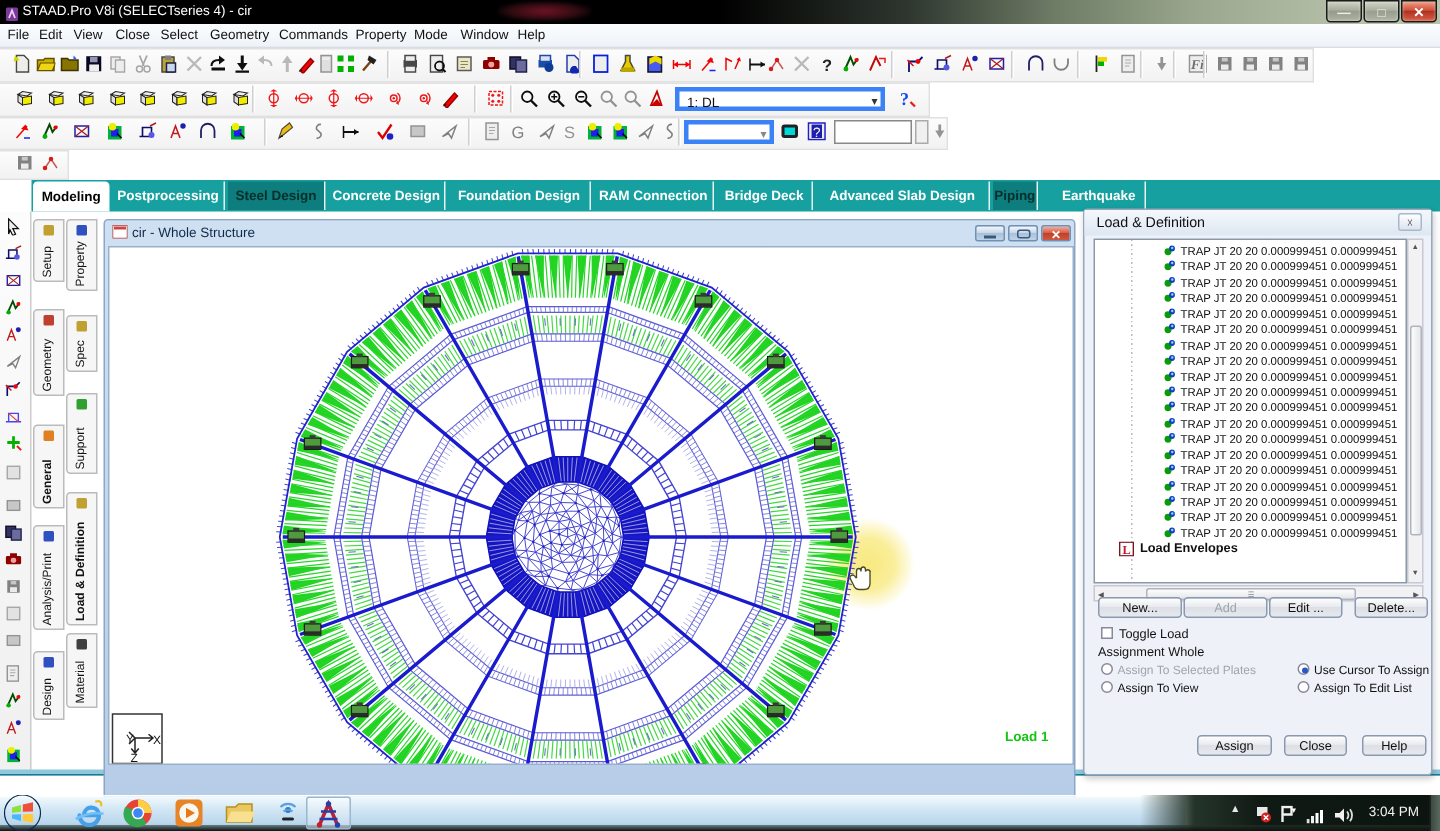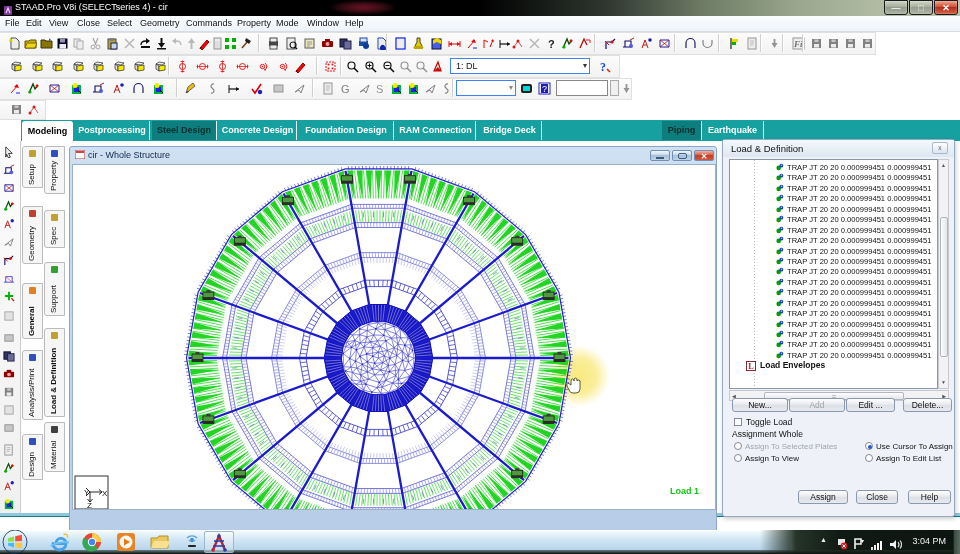--- a/index.html
+++ b/index.html
@@ -11,21 +11,21 @@
 .capbtn{position:absolute;top:0px;width:24px;height:15px;border:1px solid #1a1a1a;border-radius:0 0 3px 3px;background:linear-gradient(#fdfdfd55,#88888855 45%,#55555555 50%,#99999955);box-shadow:inset 0 0 2px #fff8}
 .capbtn.cls{background:linear-gradient(#f0a088,#d05038 45%,#b03020 50%,#d86048)}
 .capbtn span{position:absolute;left:0;right:0;top:1px;text-align:center;color:#fff;font-size:9px;font-weight:bold;line-height:12px}
 #menubar{position:absolute;left:0;top:16px;width:960px;height:16px;background:linear-gradient(#fbfdfe,#eef3f9);border-bottom:1px solid #d8dde4;font-size:9px;color:#111}
 .mi{position:absolute;top:2px}
 .tbwrap{position:absolute;left:0;top:0;width:960px;height:121px}
 .tbrow{position:absolute;left:0;background:linear-gradient(#fcfcfc,#f2f2f2);border:1px solid #e0e0e0;border-left:none}
 .ic{position:absolute;filter:contrast(1.2) saturate(1.25) brightness(0.93)}
 .ic svg{width:100%;height:100%}
 .vsep{position:absolute;width:2px;border-left:1px solid #d0d0d0;border-right:1px solid #fff}
-.combo{position:absolute;background:#fff;border:1px solid #3b82f6;font-size:9px;line-height:14px;color:#111}
+.combo{position:absolute;background:#fff;border:3px solid #3b82f6;font-size:9px;line-height:14px;color:#111}
 .cara{position:absolute;right:2px;top:0px;font-size:8px;color:#333}
 .tbox{position:absolute;background:#fff;border:1px solid #888}
 .spin{position:absolute;width:9px;height:16px;background:#f0f0f0;border:1px solid #aaa}
 #tabbar{position:absolute;left:21px;top:120px;width:939px;height:21px;background:#17a0a0}
 .modtab{position:absolute;left:1px;top:1px;width:51px;height:20px;background:#fff;border-radius:3px 3px 0 0;font-size:9px;font-weight:bold;color:#000;text-align:center;line-height:20px}
 .ttab{position:absolute;top:1px;height:19px;font-size:9px;font-weight:bold;color:#fff;text-align:center;line-height:19px;border-right:1px solid #e8f4f4;overflow:hidden;white-space:nowrap}
 .ttab.dk{background:#0d7d7d;color:#042f2c}
 #leftbar{position:absolute;left:0;top:141px;width:21px;height:376px;background:linear-gradient(#fcfcfc,#f0f0f0);border-right:1px solid #ccc}
 .vtab{position:absolute;width:21px;background:#f6f6f6;border:1px solid #bbb;border-radius:3px 0 0 3px}
 .vtab .vtxt{writing-mode:vertical-rl;text-orientation:mixed;transform:rotate(180deg);position:absolute;left:4px;top:10px;bottom:2px;display:flex;align-items:center;font-size:8px;color:#111;white-space:nowrap}
@@ -576,21 +576,22 @@
         </svg></div>
 </div>
   <div id="tabbar">
       <div class="modtab">Modeling</div>
       <div class="ttab lt" style="left:54px;width:75px">Postprocessing</div>
       <div class="ttab dk" style="left:131px;width:65px">Steel Design</div>
       <div class="ttab lt" style="left:198px;width:78px">Concrete Design</div>
       <div class="ttab lt" style="left:278px;width:95px">Foundation Design</div>
       <div class="ttab lt" style="left:375px;width:80px">RAM Connection</div>
       <div class="ttab lt" style="left:457px;width:64px">Bridge Deck</div>
-      <div class="ttab dk" style="left:641px;width:40px">Piping</div>
+      <div class="ttab lt" style="left:523px;width:116px">Advanced Slab Design</div>
+      <div class="ttab dk" style="left:641px;width:30px">Piping</div>
       <div class="ttab lt" style="left:681px;width:62px">Earthquake</div>
     </div>
   <div id="leftbar"></div>
   <div class="ic" style="left:3px;top:144px;width:12px;height:12px"><svg viewBox="0 0 13 13">
         <path d="M3 1l7 7H6l2 4-2 1-2-4-1 3z" fill="#fff" stroke="#222" stroke-width="0.9"></path>
       </svg></div>
     <div class="ic" style="left:3px;top:162px;width:12px;height:12px"><svg viewBox="0 0 13 13">
         <path d="M1 10h8M3 10V4h6v6" fill="none" stroke="#226" stroke-width="1.1"></path>
         <circle cx="9" cy="9" r="2" fill="#66c"></circle>
         <path d="M8 3l4-2" stroke="#933"></path>

